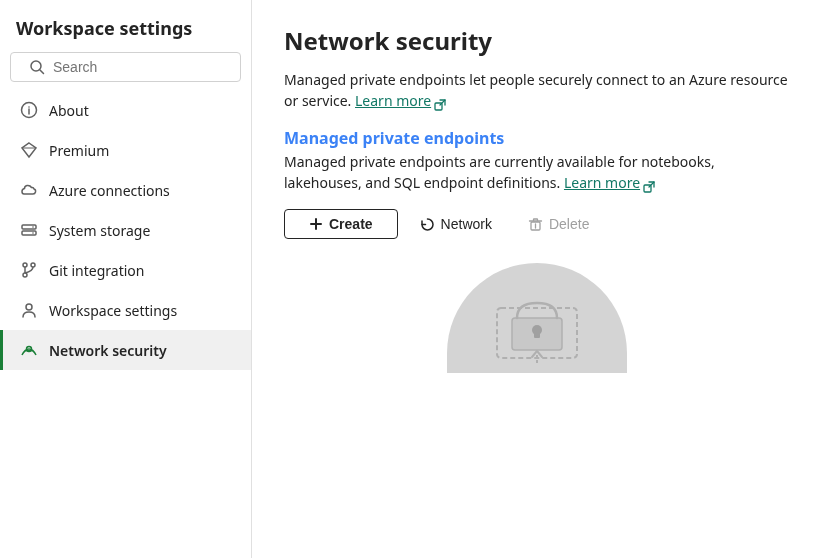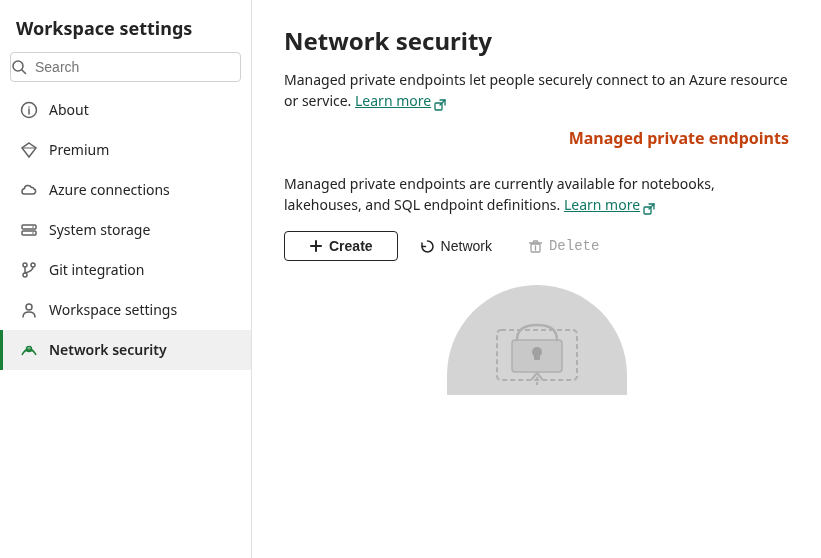--- a/index.html
+++ b/index.html
@@ -32,42 +32,42 @@
       padding: 16px 16px 12px 16px;
       color: #242424;
     }
 
     .search-box {
       margin: 0 10px 8px 10px;
       display: flex;
       align-items: flex-end;
       border: 1px solid #d1d1d1;
       border-radius: 4px;
-      padding: 6px 0;
+      padding: 6px 18px;
       background: #fff;
       gap: 8px;
     }
 
     .search-box input {
       border: none;
       outline: none;
       font-size: 14px;
       color: #616161;
       background: transparent;
       width: 100%;
     }
 
     .search-icon-svg {
       color: #616161;
       flex-shrink: 0;
     }
 
     .nav-item {
       display: flex;
-      align-items: flex-start;
+      align-items: center;
       gap: 10px;
       padding: 10px 16px;
       cursor: pointer;
       color: #242424;
       font-size: 14px;
       border-left: 3px solid transparent;
       position: relative;
     }
 
     .nav-item.active {
@@ -118,23 +118,22 @@
       cursor: pointer;
       display: inline-flex;
       align-items: flex-end;
       gap: 3px;
       font-size: 14px;
     }
 
     .section-title {
       font-size: 16px;
       font-weight: 700;
-      color: #c2410c;
-      margin-bottom: 24px;
-      text-align: right;
+      color: #3b82f6;
+      margin-bottom: 2px;
     }
 
     .action-bar {
       display: flex;
       align-items: center;
       gap: 8px;
       margin-top: 16px;
       margin-bottom: 24px;
     }
 
@@ -169,21 +168,20 @@
       display: flex;
       align-items: center;
       gap: 6px;
       background: transparent;
       border: none;
       padding: 6px 14px;
       border-radius: 4px;
       font-size: 14px;
       cursor: pointer;
       color: #a0a0a0;
-      font-family: Liberation Mono, monospace;
     }
 
     
     .illustration {
       display: flex;
       justify-content: center;
       align-items: flex-end;
       margin-top: 10px;
     }
 

